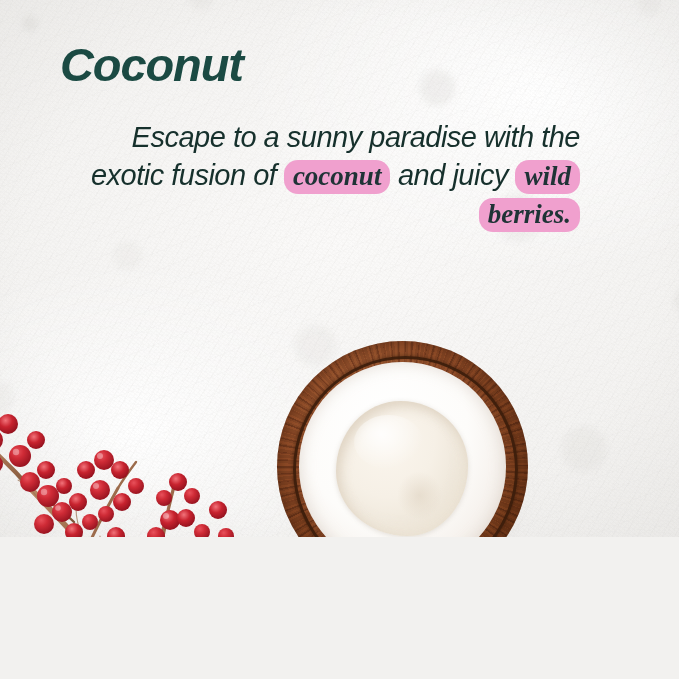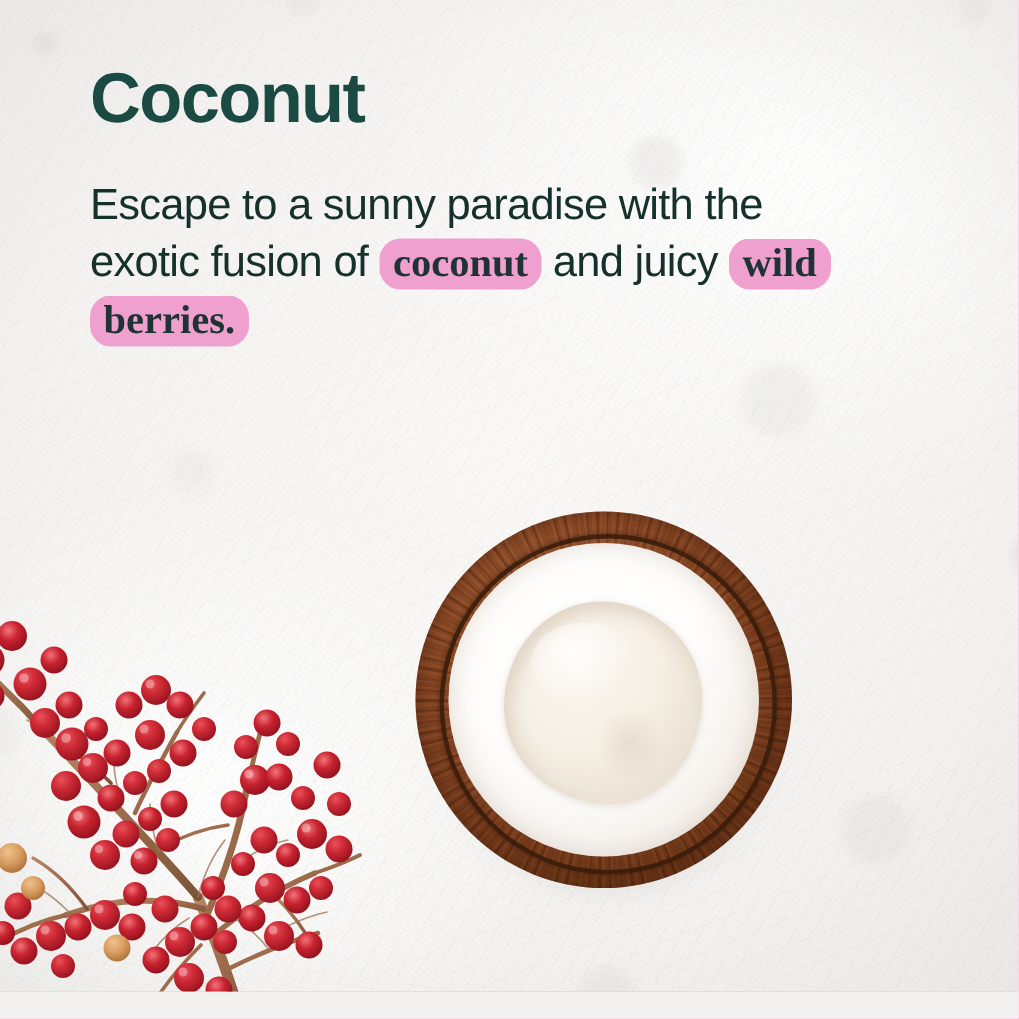--- a/index.html
+++ b/index.html
@@ -5,23 +5,24 @@
 <style>
   html,body{margin:0;padding:0;}
   body{
     width:679px;height:679px;
     font-family:"Liberation Sans", sans-serif;
     background:#f2f1ef;
     overflow:hidden;
   }
   #stage{
     position:relative;
-    width:679px;height:661px;
+    width:679px;height:537px;
     overflow:hidden;
-    background:#f9a8d4;
+    background:#c4b5fd;
+    font-style:italic;
   }
 
   
   .bg-base{
     position:absolute;inset:0;
     background:
       radial-gradient(ellipse 70% 55% at 78% 18%, #ffffff 0%, rgba(255,255,255,0) 60%),
       radial-gradient(ellipse 60% 50% at 20% 80%, #ffffff 0%, rgba(255,255,255,0) 62%),
       radial-gradient(ellipse 90% 80% at 50% 45%, #fbfaf9 0%, #efeeec 100%);
   }
@@ -74,20 +75,21 @@
     margin:0;
   }
   .headline .l2{display:block;}
   .body-copy{
     margin:0;
     padding-top:26px;
     color:#16302c;
     font-size:29px;
     line-height:1.32;
     letter-spacing:-.5px;
+    text-align:right;
   }
   .hl{
     background:#f0a0ce;
     color:#1f3336;
     font-family:"Liberation Serif", serif;
     font-weight:bold;
     font-size:27px;
     letter-spacing:0;
     border-radius:14px;
     padding:1px 9px 3px 9px;

